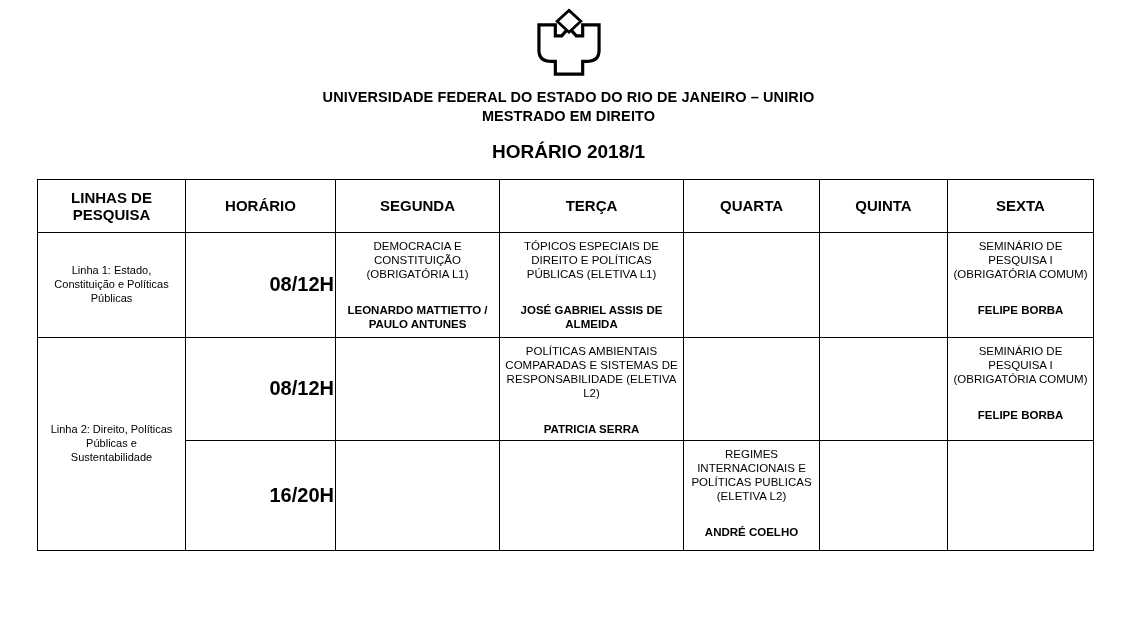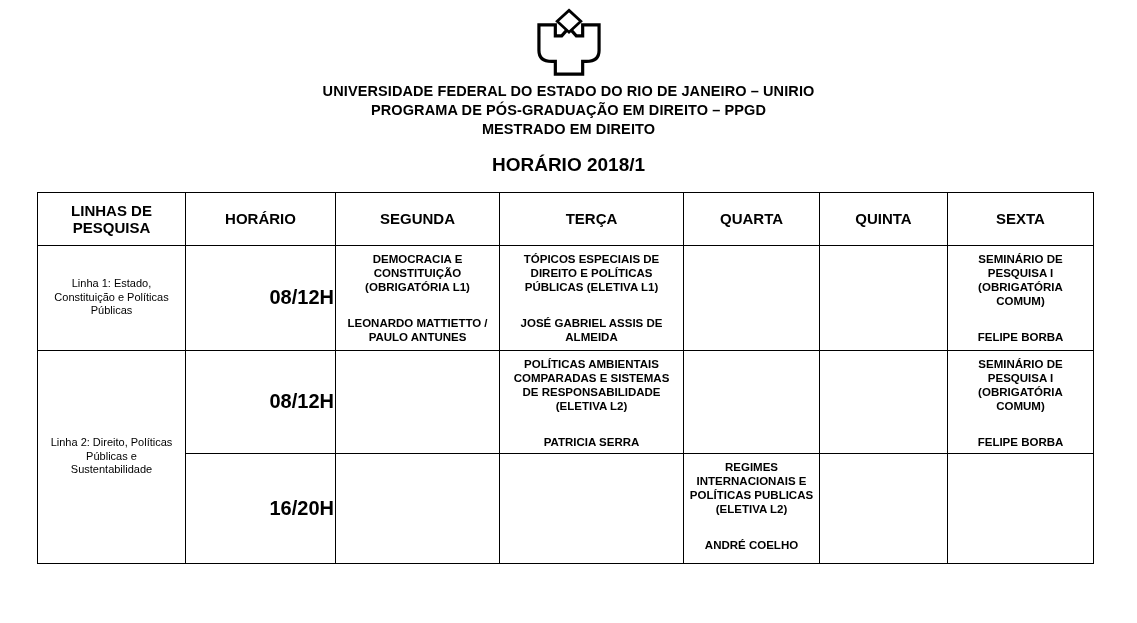--- a/index.html
+++ b/index.html
@@ -15,21 +15,21 @@
   .logo-wrap {
     display: flex;
     justify-content: center;
     padding-top: 8px;
   }
   .uni-header {
     text-align: center;
     font-weight: bold;
     font-size: 14.5px;
     line-height: 1.3;
-    margin-top: 0;
+    margin-top: 6px;
     letter-spacing: 0.1px;
   }
   .schedule-title {
     text-align: center;
     font-weight: bold;
     font-size: 19px;
     margin-top: 15px;
   }
   table.schedule {
     border-collapse: collapse;
@@ -62,42 +62,41 @@
     text-align: right;
     vertical-align: middle;
   }
   td.course {
     vertical-align: top;
     text-align: center;
     padding: 6px 5px 4px 5px;
     font-size: 11.5px;
     line-height: 1.22;
   }
-  td.course .ct { font-weight: bold; }
-  td.course .cn { font-weight: bold; }
+  td.course .ct { font-weight: normal; }
+  td.course .cn { font-weight: normal; }
   td.course .cp { font-weight: bold; margin-top: 22px; }
   tr.row1 { height: 105px; }
   tr.row2 { height: 96px; }
   tr.row3 { height: 110px; }
 </style>
 </head>
 <body>
 
 <div class="page">
 
   <div class="logo-wrap">
     <svg width="82" height="74" viewBox="0 0 90 80">
       <path d="M 12,18 L 30,18 L 30,30 L 37,30 L 45,21 L 53,30 L 60,30 L 60,18 L 78,18 L 78,46 Q 78,58 64,58 L 60,58 L 60,72 L 30,72 L 30,58 L 26,58 Q 12,58 12,46 Z" fill="none" stroke="#000" stroke-width="3.5" stroke-linejoin="miter"></path>
       <polygon points="45,2 58,14 45,26 32,14" fill="#ffffff" stroke="#000" stroke-width="3"></polygon>
     </svg>
   </div>
 
   <div class="uni-header">
     <div>UNIVERSIDADE FEDERAL DO ESTADO DO RIO DE JANEIRO – UNIRIO</div>
-    <div>PROGRAMA DE PÓS-GRADUAÇÃO EM DIREITO – PPGD</div>
     <div>MESTRADO EM DIREITO</div>
   </div>
 
   <div class="schedule-title">HORÁRIO 2018/1</div>
 
   <table class="schedule">
     <colgroup>
       <col style="width:148px">
       <col style="width:150px">
       <col style="width:164px">

